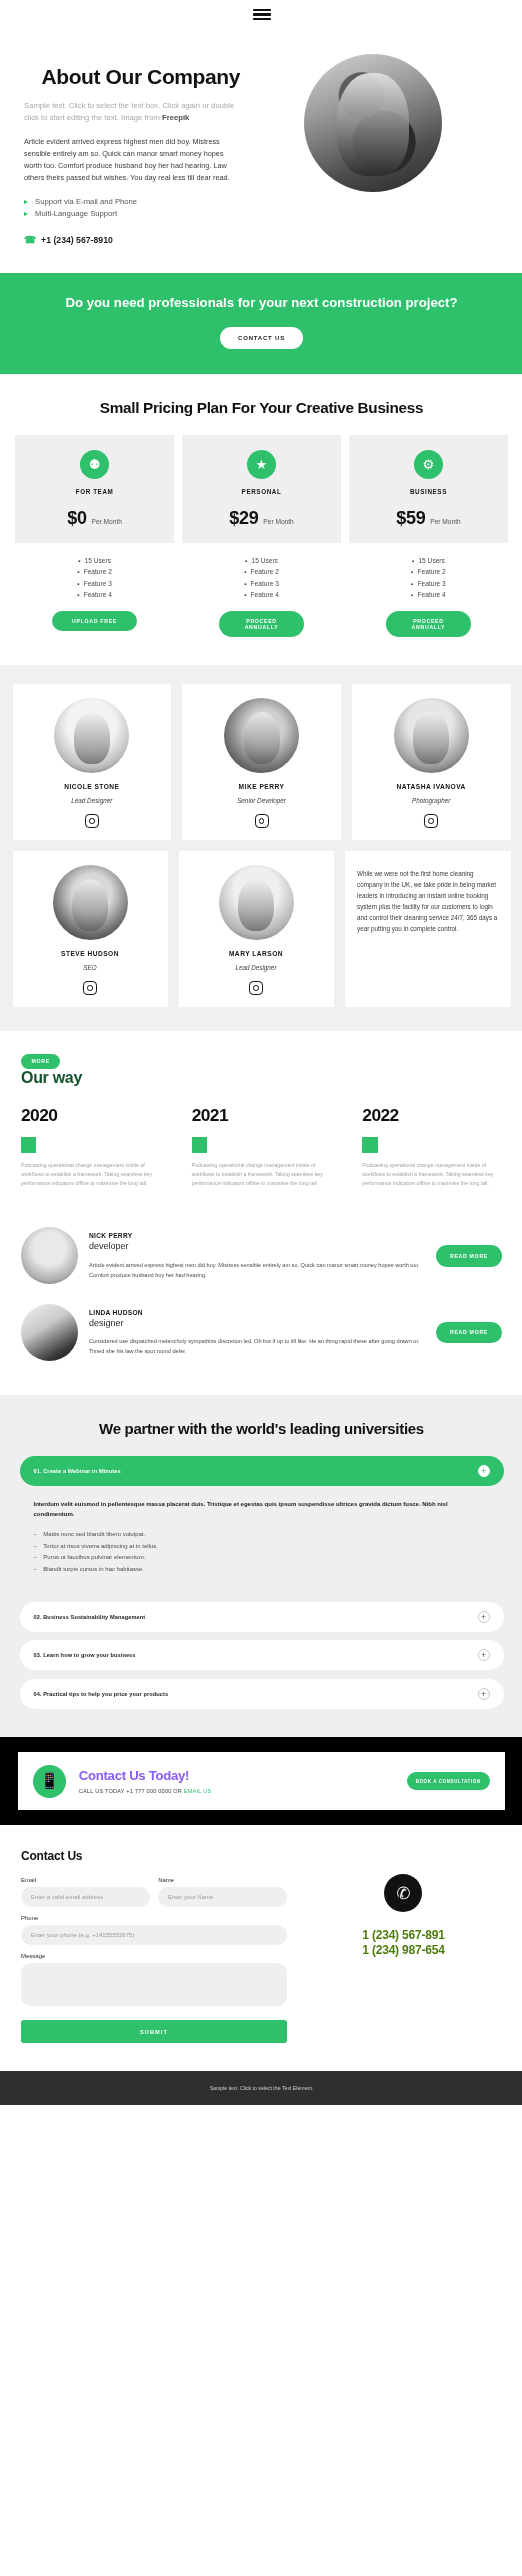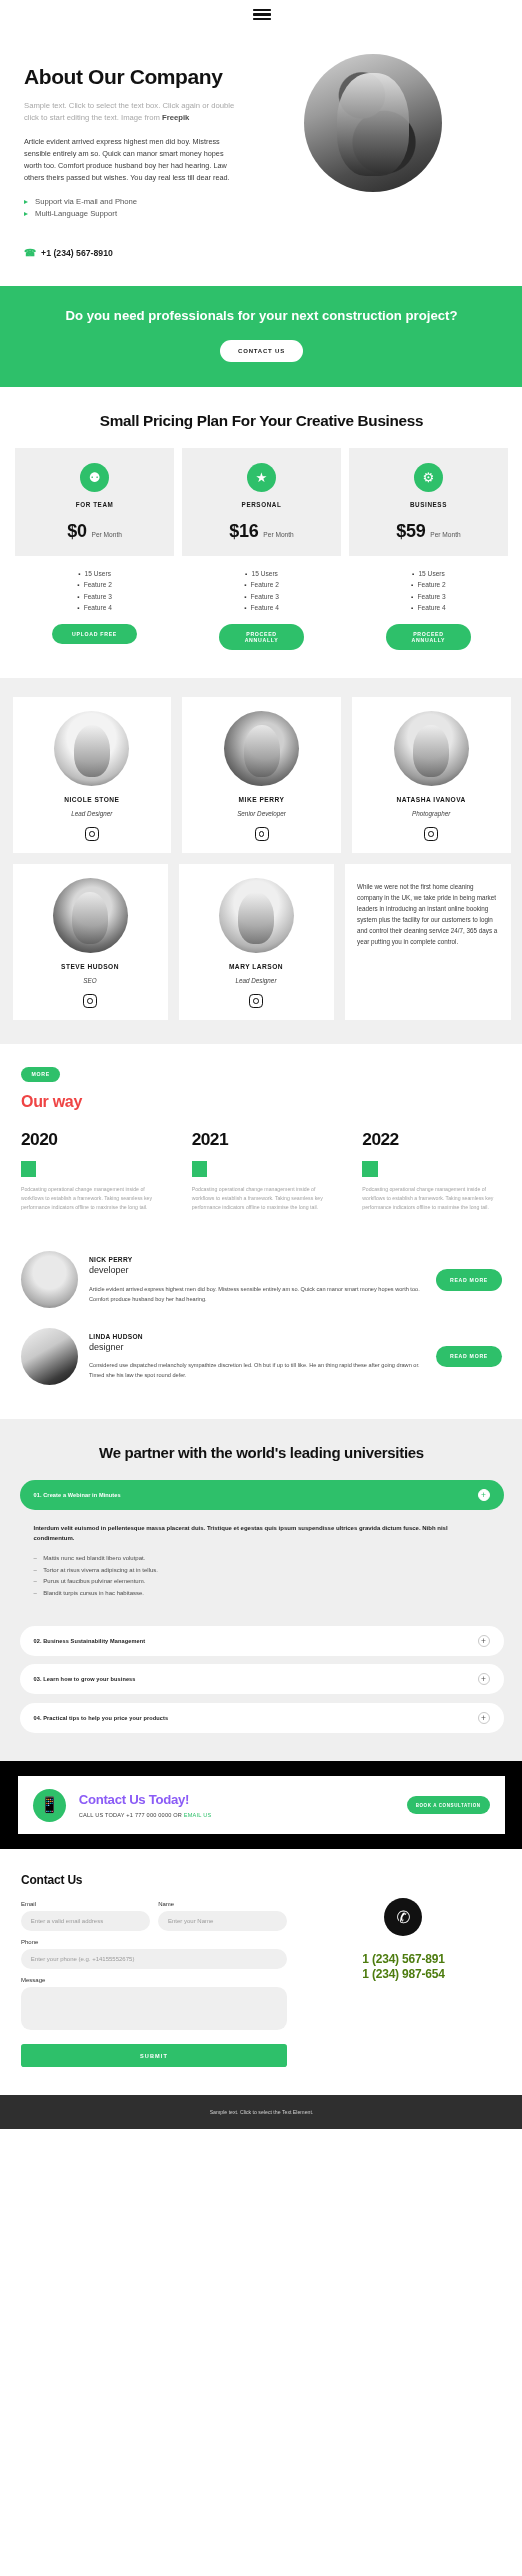--- a/index.html
+++ b/index.html
@@ -15,26 +15,26 @@
   
   .topbar { height: 29px; display: flex; align-items: center; justify-content: center; background: #fff; }
   .burger { width: 18px; display: flex; flex-direction: column; gap: 2.8px; cursor: pointer; }
   .burger span { display: block; height: 2.1px; background: #111; border-radius: 0.7px; }
 
   
   .hero { display: flex; padding: 16.7px 24px 28px 24px; gap: 7px; }
   .hero-left { width: 216px; padding-top: 19.5px; }
   .hero h1 {
     font-size: 21px; line-height: 1.13; font-weight: 800; letter-spacing: -0.4px;
-    color: #121212; margin-bottom: 11px;
+    color: #121212; margin-bottom: 11px; text-align: right;
   }
   .muted-sample { font-size: 7.7px; line-height: 1.55; color: #a8a8a8; margin-bottom: 12.5px; }
   .muted-sample b { color: #4d4d4d; font-weight: 700; }
   .hero-body { font-size: 7.3px; line-height: 1.65; color: #3b3b3b; margin-bottom: 11px; }
-  .feat-list { list-style: none; margin-bottom: 27px; }
+  .feat-list { list-style: none; margin-bottom: 14px; }
   .feat-list li { font-size: 7.7px; color: #565656; padding: 1.7px 0 1.7px 11px; position: relative; }
   .feat-list li .tri {
     position: absolute; left: 0; top: 4.2px; width: 0; height: 0;
     border-left: 4.2px solid #2ec06a; border-top: 2.8px solid transparent; border-bottom: 2.8px solid transparent;
   }
   .phone-row { display: flex; align-items: center; gap: 4.9px; font-size: 8.7px; font-weight: 700; color: #1d1d1d; }
   .phone-ico { color: #2ec06a; font-size: 9.8px; }
   .hero-right { flex: 1; display: flex; align-items: flex-start; justify-content: center; padding-top: 8.4px; }
   .hero-photo {
     width: 138px; height: 138px; border-radius: 50%;
@@ -94,21 +94,21 @@
   .t-name { font-size: 6.6px; font-weight: 800; letter-spacing: 0.5px; color: #131313; }
   .t-role { font-size: 6.3px; font-style: italic; color: #3d3d3d; margin-top: 7px; }
   .ig { width: 14px; height: 14px; border: 1.8px solid #111; border-radius: 4.2px; margin: 9.8px auto 0; display: flex; align-items: center; justify-content: center; }
   .ig i { display: block; width: 5.6px; height: 5.6px; border: 1.7px solid #111; border-radius: 50%; }
   .quote-card { flex: 1; background: #fff; padding: 16.7px 12.5px; }
   .quote-card p { font-size: 6.3px; line-height: 1.75; color: #3a3a3a; }
 
   
   .ourway { background: #fff; padding: 22px 21px 25px; }
   .pill { display: inline-block; background: #2ec06a; color: #fff; font-size: 5.2px; font-weight: 800; letter-spacing: 0.7px; padding: 4.9px 10.5px; border-radius: 14px; }
-  .ourway h2 { font-size: 16px; font-weight: 800; letter-spacing: -0.3px; margin-top: 11px; color: #ef4444; }
+  .ourway h2 { font-size: 16px; font-weight: 800; letter-spacing: -0.3px; color: #14532d; }
   .years { display: flex; gap: 31px; margin-top: 18px; }
   .year-col { flex: 1; }
   .year-num { font-size: 17.4px; font-weight: 800; letter-spacing: -0.6px; color: #101010; }
   .year-sq { width: 15.3px; height: 15.3px; background: #2ec06a; margin: 11px 0 8.4px; }
   .year-txt { font-size: 5.2px; line-height: 1.75; color: #a3a3a3; }
 
   
   .blog { background: #fff; padding: 4.2px 21px 24px; }
   .blog-item { display: flex; gap: 11px; align-items: center; padding: 9.8px 0; }
   .blog-ava { width: 57px; height: 57px; border-radius: 50%; flex: 0 0 57px; overflow: hidden; position: relative; }
@@ -230,21 +230,21 @@
         <button class="p-btn">UPLOAD FREE</button>
       </div>
 
       <div class="price-card">
         <div class="price-head">
           <div class="p-ico">
               <span>★</span>
             </div>
           <div class="p-name">PERSONAL</div>
           <div class="p-price-row">
-            <span class="p-amount">$16</span>
+            <span class="p-amount">$29</span>
             <span class="p-per">Per Month</span>
           </div>
         </div>
         <ul class="p-feats">
           <li>15 Users</li>
           <li>Feature 2</li>
           <li>Feature 3</li>
           <li>Feature 4</li>
         </ul>
         <button class="p-btn">PROCEED ANNUALLY</button>

